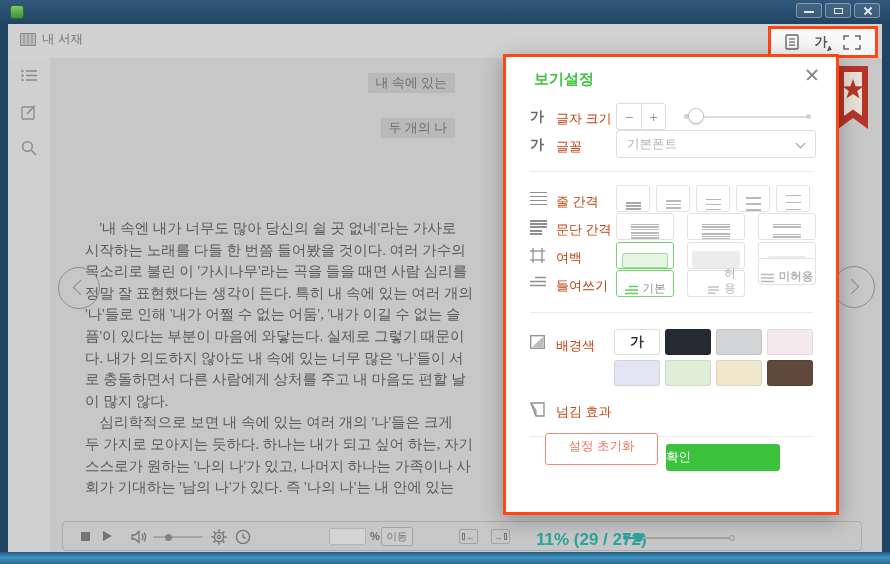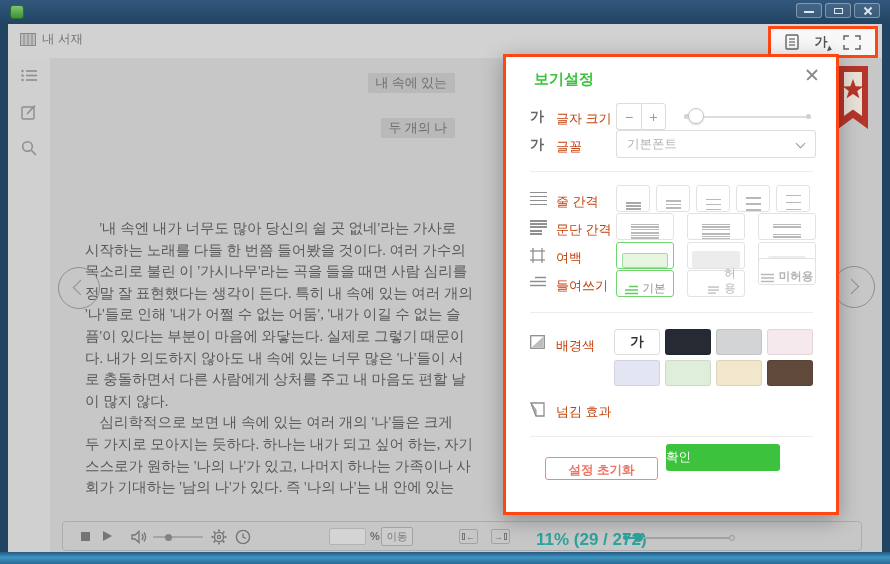--- a/index.html
+++ b/index.html
@@ -128,22 +128,22 @@
   .opt-txt { font-size:11.5px; color:#b3b3b3; }
   .opt-btn.sel .opt-txt { color:#8f8f8f; }
 
   .margin-inner-sel { width:46px; height:15px; border:1px solid #9fdc9f; background:#e6f6e0; border-radius:2px; }
   .margin-inner-a { width:48px; height:17px; background:#ececec; border-radius:2px; }
   .margin-inner-b { width:38px; height:12px; background:#ececec; border-radius:2px; }
 
   .swatch { position:absolute; width:46px; height:26px; border-radius:3px; border:1px solid rgba(0,0,0,0.08); }
   .swatch.ga { border:1px solid #ddd; text-align:center; line-height:24px; font-size:13.5px; color:#333; font-weight:bold; }
 
-  .reset-btn { position:absolute; left:39px; top:400px; width:113px; height:23px; border:1px solid #f0897a;
-    border-radius:3px; color:#ef7464; font-size:12.5px; background:#fff; text-align:center; line-height:25px;font-weight:bold; }
+  .reset-btn { position:absolute; left:39px; top:376px; width:113px; height:32px; border:1px solid #f0897a;
+    border-radius:3px; color:#ef7464; font-size:12.5px; background:#fff; text-align:center; line-height:25px; }
   .confirm-btn { position:absolute; left:160px; top:387px; width:114px; height:27px; border-radius:3px;
     background:#3cc23c; color:#fff; font-size:12.5px; text-align:left; line-height:27px; }
 </style>
 </head>
 <body>
 
 <div class="window">
 
   <div class="titlebar">
     <div class="app-icon"></div>

